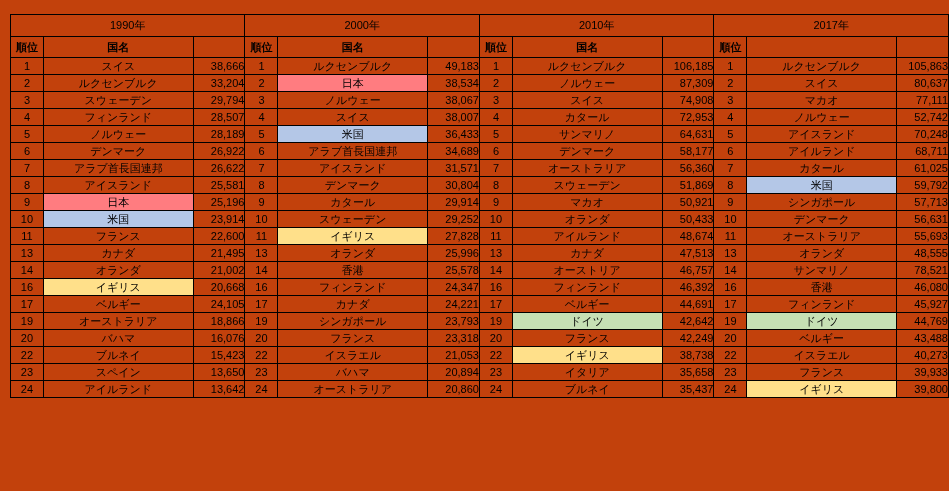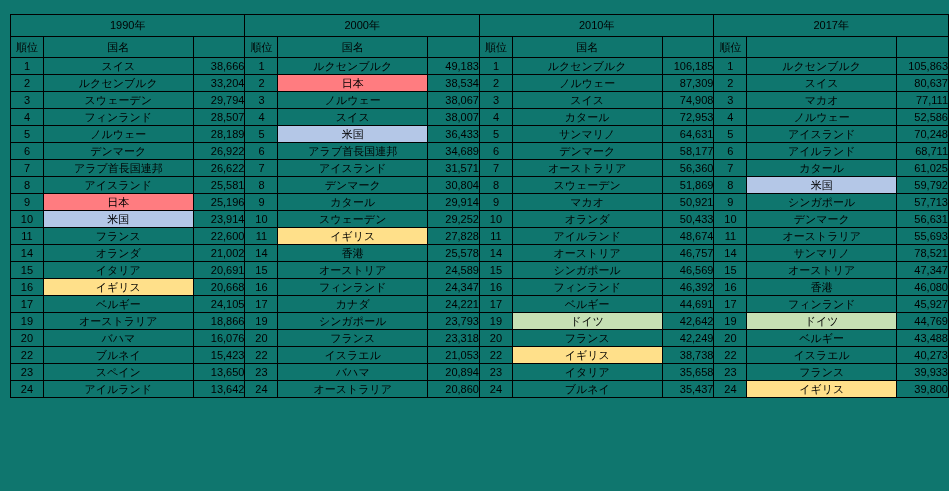--- a/index.html
+++ b/index.html
@@ -5,21 +5,21 @@
   html, body {
     margin: 0;
     padding: 0;
     background: #ffffff;
     font-family: "Liberation Sans", "DejaVu Sans", sans-serif;
   }
   .canvas {
     position: relative;
     width: 949px;
     height: 491px;
-    background: #0f766e;
+    background: #c2410c;
     overflow: hidden;
   }
   table.rank-table {
     position: absolute;
     left: 10px;
     top: 14px;
     border-collapse: collapse;
     table-layout: fixed;
     font-size: 11px;
     color: #000;
@@ -35,21 +35,21 @@
   col.c-country { width: 150px; }
   col.c-value   { width: 52px; }
   tr.year-row th {
     height: 21px;
     font-weight: normal;
     text-align: center;
     vertical-align: middle;
   }
   tr.colhead-row th {
     height: 20px;
-    font-weight: normal;
+    font-weight: bold;
     text-align: center;
     vertical-align: middle;
   }
   tbody tr { height: 17px; }
   td.rank    { text-align: center; vertical-align: middle; }
   td.country { text-align: center; vertical-align: middle; }
   td.value   { text-align: right; vertical-align: middle; padding-right: 5px; }
 </style>
 </head>
 <body>
@@ -140,21 +140,21 @@
           <td class="country">フィンランド</td>
           <td class="value">28,507</td>
           <td class="rank">4</td>
           <td class="country">スイス</td>
           <td class="value">38,007</td>
           <td class="rank">4</td>
           <td class="country">カタール</td>
           <td class="value">72,953</td>
           <td class="rank">4</td>
           <td class="country">ノルウェー</td>
-          <td class="value">52,586</td>
+          <td class="value">52,742</td>
         </tr>
         <tr>
           <td class="rank">5</td>
           <td class="country">ノルウェー</td>
           <td class="value">28,189</td>
           <td class="rank">5</td>
           <td class="country" style="background: rgb(180, 199, 231);">米国</td>
           <td class="value">36,433</td>
           <td class="rank">5</td>
           <td class="country">サンマリノ</td>
@@ -241,48 +241,48 @@
           <td class="country" style="background: rgb(255, 224, 138);">イギリス</td>
           <td class="value">27,828</td>
           <td class="rank">11</td>
           <td class="country">アイルランド</td>
           <td class="value">48,674</td>
           <td class="rank">11</td>
           <td class="country">オーストラリア</td>
           <td class="value">55,693</td>
         </tr>
         <tr>
+          <td class="rank">13</td>
+          <td class="country">カナダ</td>
+          <td class="value">21,495</td>
+          <td class="rank">13</td>
+          <td class="country">オランダ</td>
+          <td class="value">25,996</td>
+          <td class="rank">13</td>
+          <td class="country">カナダ</td>
+          <td class="value">47,513</td>
+          <td class="rank">13</td>
+          <td class="country">オランダ</td>
+          <td class="value">48,555</td>
+        </tr>
+        <tr>
           <td class="rank">14</td>
           <td class="country">オランダ</td>
           <td class="value">21,002</td>
           <td class="rank">14</td>
           <td class="country">香港</td>
           <td class="value">25,578</td>
           <td class="rank">14</td>
           <td class="country">オーストリア</td>
           <td class="value">46,757</td>
           <td class="rank">14</td>
           <td class="country">サンマリノ</td>
           <td class="value">78,521</td>
         </tr>
         <tr>
-          <td class="rank">15</td>
-          <td class="country">イタリア</td>
-          <td class="value">20,691</td>
-          <td class="rank">15</td>
-          <td class="country">オーストリア</td>
-          <td class="value">24,589</td>
-          <td class="rank">15</td>
-          <td class="country">シンガポール</td>
-          <td class="value">46,569</td>
-          <td class="rank">15</td>
-          <td class="country">オーストリア</td>
-          <td class="value">47,347</td>
-        </tr>
-        <tr>
           <td class="rank">16</td>
           <td class="country" style="background: rgb(255, 224, 138);">イギリス</td>
           <td class="value">20,668</td>
           <td class="rank">16</td>
           <td class="country">フィンランド</td>
           <td class="value">24,347</td>
           <td class="rank">16</td>
           <td class="country">フィンランド</td>
           <td class="value">46,392</td>
           <td class="rank">16</td>

